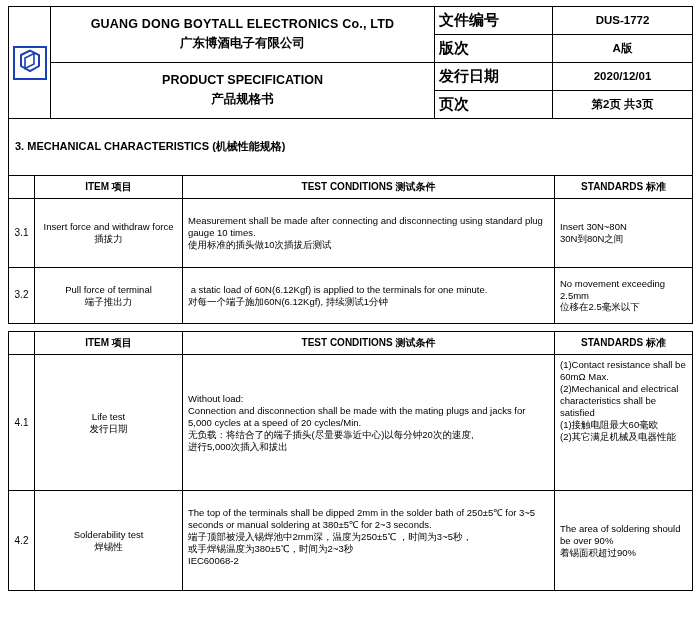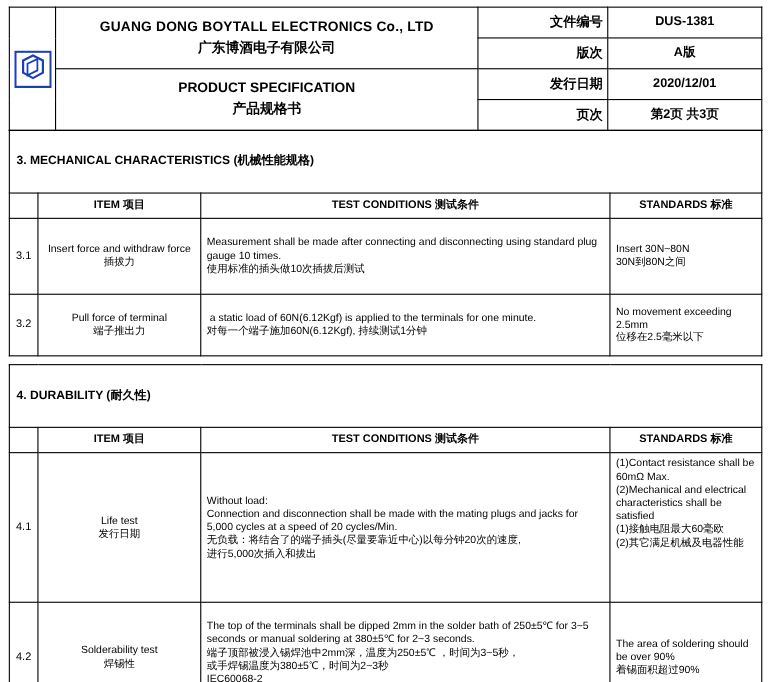--- a/index.html
+++ b/index.html
@@ -71,23 +71,23 @@
     text-align: center;
   }
   .hdr-spec .l2 {
     font-weight: bold;
     font-size: 12.5px;
     text-align: center;
     margin-top: 3px;
   }
   .hdr-key {
     width: 118px;
-    text-align: right;
-    font-weight: bold;
-    font-size: 12px;
+    text-align: left;
+    font-weight: bold;
+    font-size: 15px;
     height: 23px;
   }
   .hdr-val {
     width: 140px;
     text-align: center;
     font-weight: bold;
     font-size: 11.5px;
   }
 
   
@@ -156,21 +156,21 @@
               <path d="M8 9 L17 4.5 L26 9 L26 20 L17 25 L8 20 Z" fill="none" stroke="#1b3fb5" stroke-width="2"></path>
               <path d="M12 12 L21 7.5 L21 18 L12 22.5 Z" fill="none" stroke="#1b3fb5" stroke-width="1.6"></path>
             </svg>
           </div>
         </td>
         <td class="hdr-company" rowspan="2">
           <div class="line1">GUANG DONG BOYTALL ELECTRONICS Co., LTD</div>
           <div class="line2">广东博酒电子有限公司</div>
         </td>
         <td class="hdr-key">文件编号</td>
-        <td class="hdr-val">DUS-1381</td>
+        <td class="hdr-val">DUS-1772</td>
       </tr>
       <tr>
         <td class="hdr-key">版次</td>
         <td class="hdr-val">A版</td>
       </tr>
       <tr>
         <td class="hdr-spec" rowspan="2">
           <div class="l1">PRODUCT SPECIFICATION</div>
           <div class="l2">产品规格书</div>
         </td>
@@ -238,23 +238,20 @@
 
   <table style="margin-top:7px;">
     <colgroup>
       <col style="width:26px">
       <col style="width:148px">
       <col style="width:372px">
       <col style="width:138px">
     </colgroup>
     <tbody>
       <tr>
-        <td class="section-title" colspan="4">4. DURABILITY  (耐久性)</td>
-      </tr>
-      <tr>
         <td class="colhdr"></td>
         <td class="colhdr">ITEM 项目</td>
         <td class="colhdr">TEST CONDITIONS 测试条件</td>
         <td class="colhdr">STANDARDS 标准</td>
       </tr>
 
       <tr style="height:136px;">
         <td class="num-cell">4.1</td>
         <td class="item-cell">
           <div>Life test</div>

